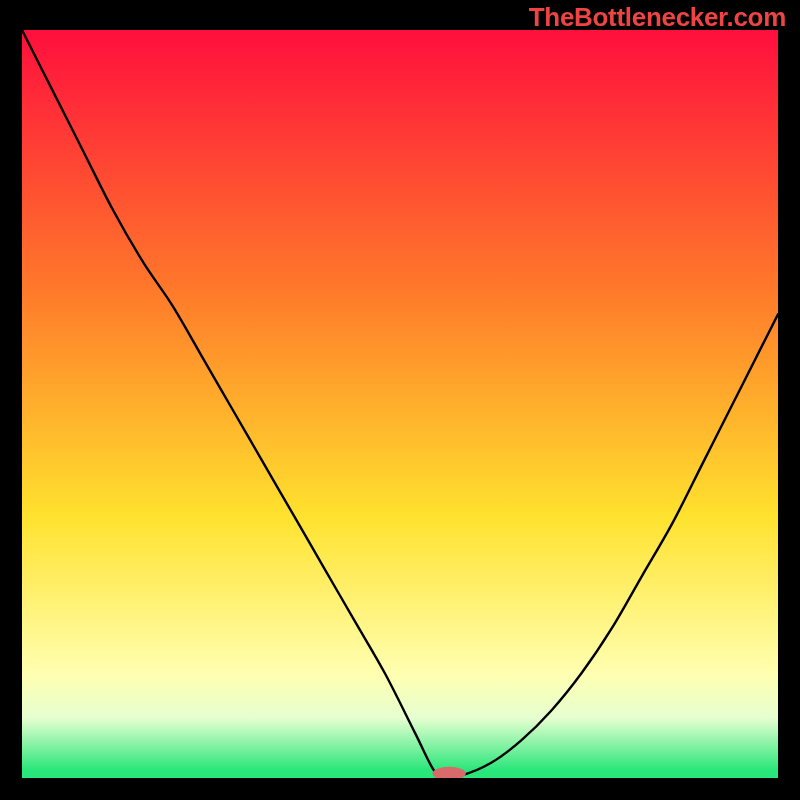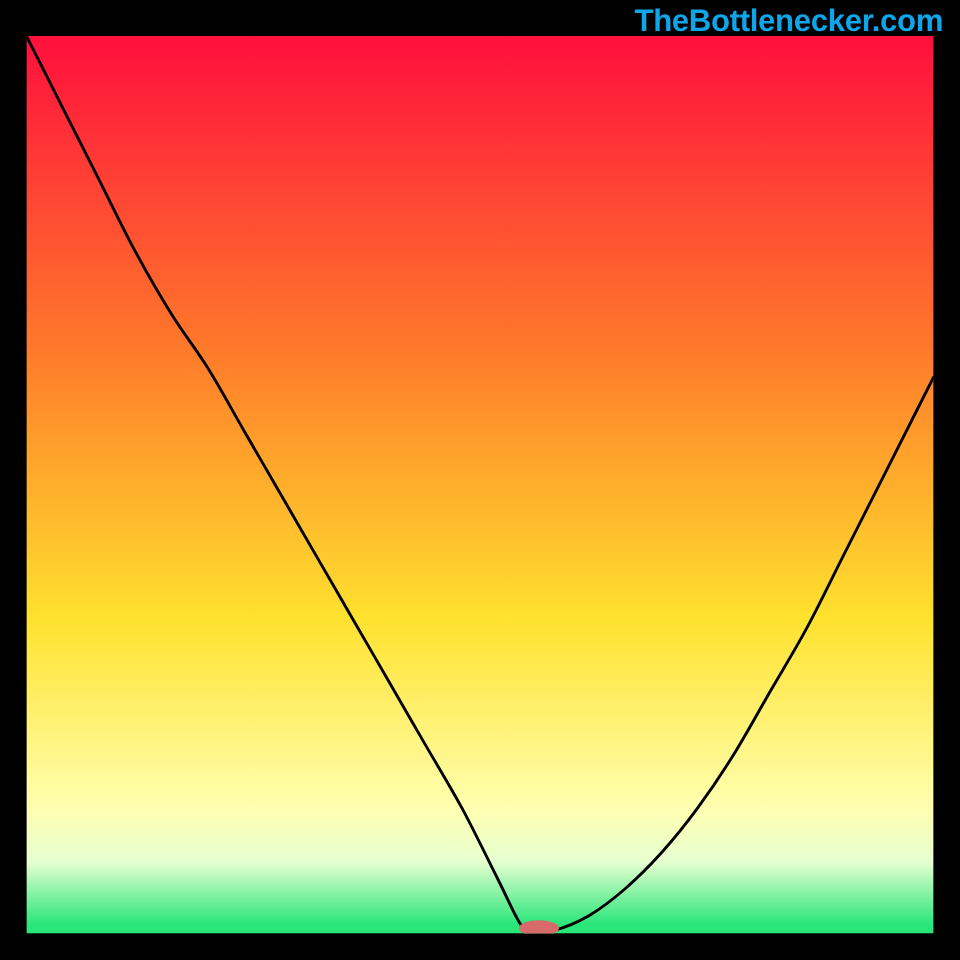--- a/index.html
+++ b/index.html
@@ -14,21 +14,21 @@
   .outer {
     position: relative;
     width: 800px;
     height: 800px;
     background: #000;
   }
   .watermark {
     position: absolute;
     top: 2px;
     right: 14px;
-    color: #0ea5e9;
+    color: #ef4444;
     font-size: 26px;
     font-weight: 600;
     letter-spacing: -0.3px;
     user-select: none;
   }
   .plot-area {
     position: absolute;
     left: 22px;
     top: 30px;
     width: 756px;

